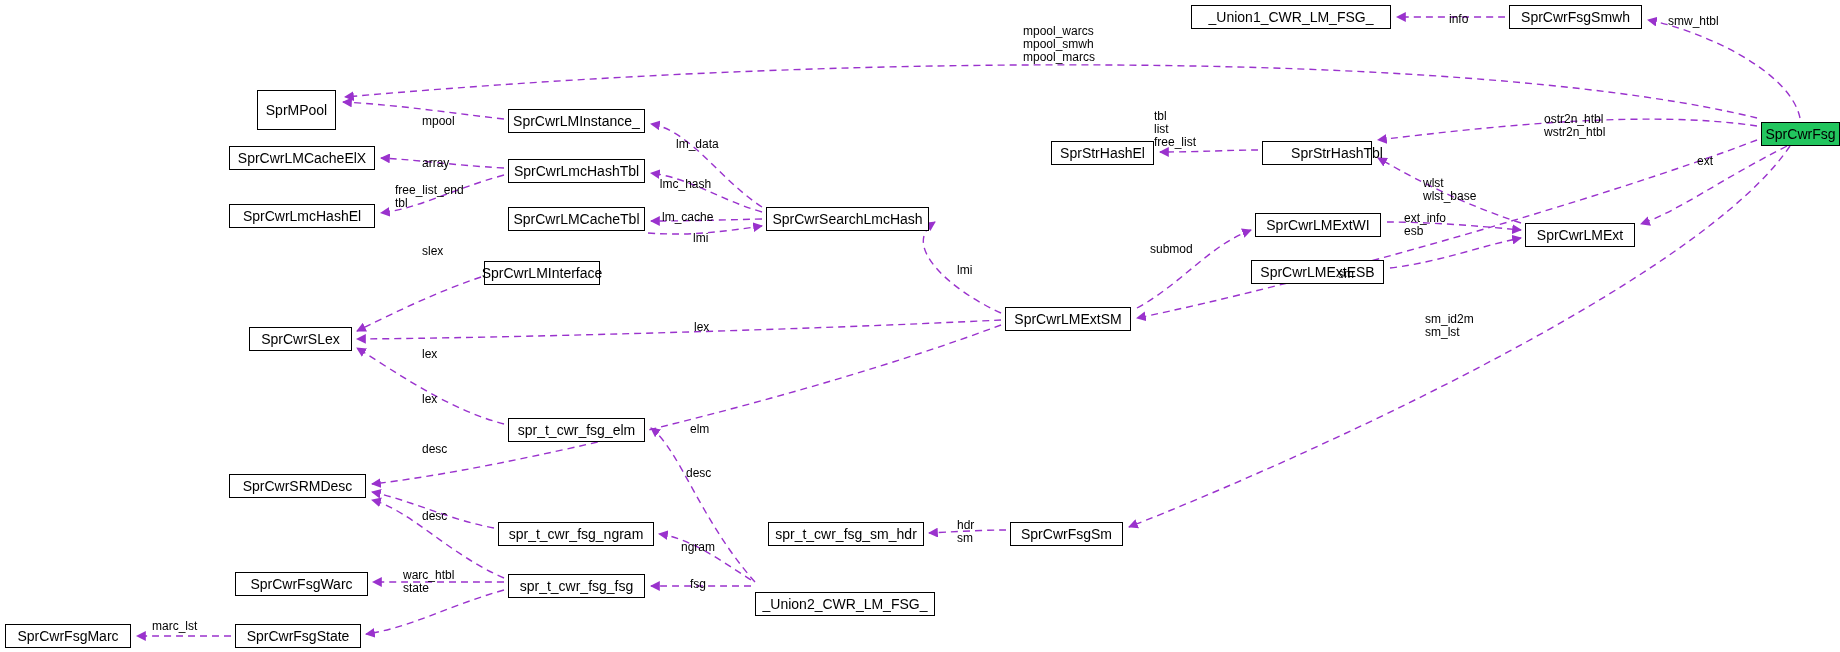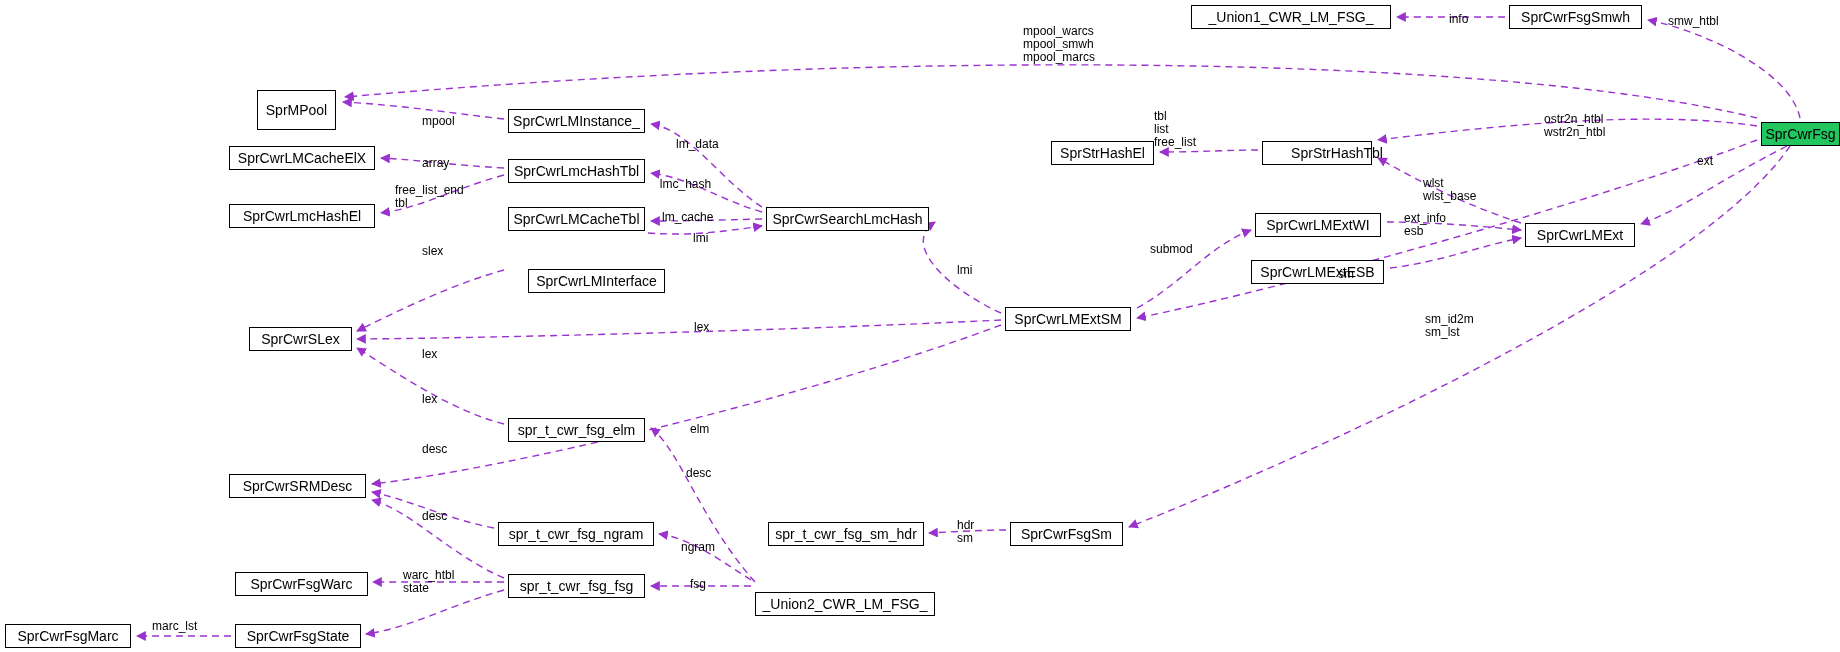--- a/index.html
+++ b/index.html
@@ -102,21 +102,21 @@
       <div class="node" style="left: 508px; top: 109px; width: 137px; height: 24px;">SprCwrLMInstance_</div>
       <div class="node" style="left: 229px; top: 146px; width: 146px; height: 24px;">SprCwrLMCacheElX</div>
       <div class="node" style="left: 508px; top: 159px; width: 137px; height: 24px;">SprCwrLmcHashTbl</div>
       <div class="node" style="left: 1051px; top: 141px; width: 103px; height: 24px;">SprStrHashEl</div>
       <div class="node" style="left: 1262px; top: 141px; width: 110px; height: 24px; padding-left: 40px;">SprStrHashTbl</div>
       <div class="node" style="left: 229px; top: 204px; width: 146px; height: 24px;">SprCwrLmcHashEl</div>
       <div class="node" style="left: 508px; top: 207px; width: 137px; height: 24px;">SprCwrLMCacheTbl</div>
       <div class="node" style="left: 766px; top: 207px; width: 163px; height: 24px;">SprCwrSearchLmcHash</div>
       <div class="node" style="left: 1255px; top: 213px; width: 126px; height: 24px;">SprCwrLMExtWI</div>
       <div class="node" style="left: 1525px; top: 223px; width: 110px; height: 24px;">SprCwrLMExt</div>
-      <div class="node" style="left: 528px; top: 261px; width: 137px; height: 24px; margin-top: 8px;">SprCwrLMInterface</div>
+      <div class="node" style="left: 484px; top: 261px; width: 116px; height: 24px;">SprCwrLMInterface</div>
       <div class="node" style="left: 1251px; top: 260px; width: 133px; height: 24px;">SprCwrLMExtESB</div>
       <div class="node" style="left: 249px; top: 327px; width: 103px; height: 24px;">SprCwrSLex</div>
       <div class="node" style="left: 1005px; top: 307px; width: 126px; height: 24px;">SprCwrLMExtSM</div>
       <div class="node" style="left: 508px; top: 418px; width: 137px; height: 24px;">spr_t_cwr_fsg_elm</div>
       <div class="node" style="left: 229px; top: 474px; width: 137px; height: 24px;">SprCwrSRMDesc</div>
       <div class="node" style="left: 498px; top: 522px; width: 156px; height: 24px;">spr_t_cwr_fsg_ngram</div>
       <div class="node" style="left: 768px; top: 522px; width: 156px; height: 24px;">spr_t_cwr_fsg_sm_hdr</div>
       <div class="node" style="left: 1010px; top: 522px; width: 113px; height: 24px;">SprCwrFsgSm</div>
       <div class="node" style="left: 235px; top: 572px; width: 133px; height: 24px;">SprCwrFsgWarc</div>
       <div class="node" style="left: 508px; top: 574px; width: 137px; height: 24px;">spr_t_cwr_fsg_fsg</div>

